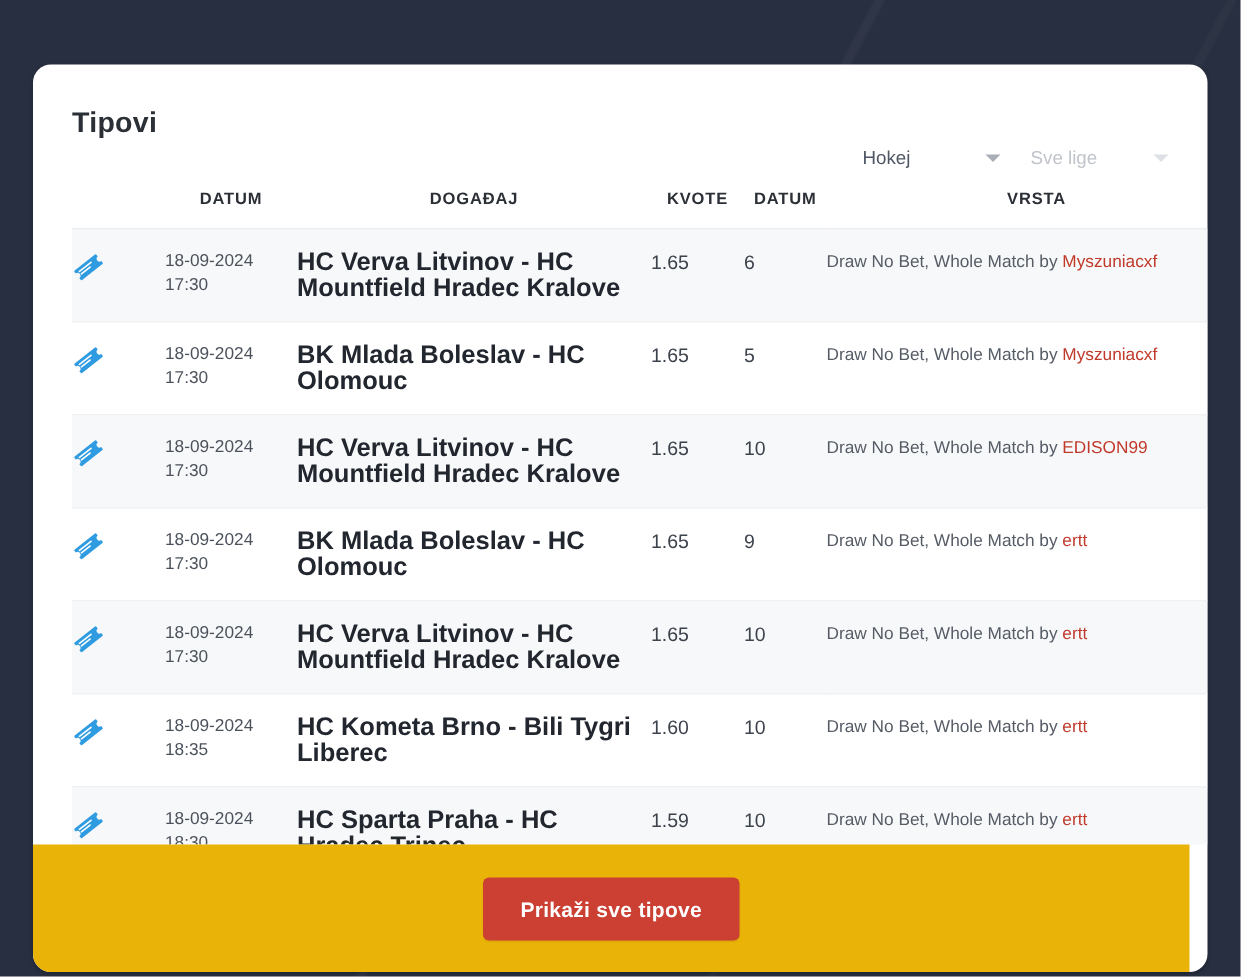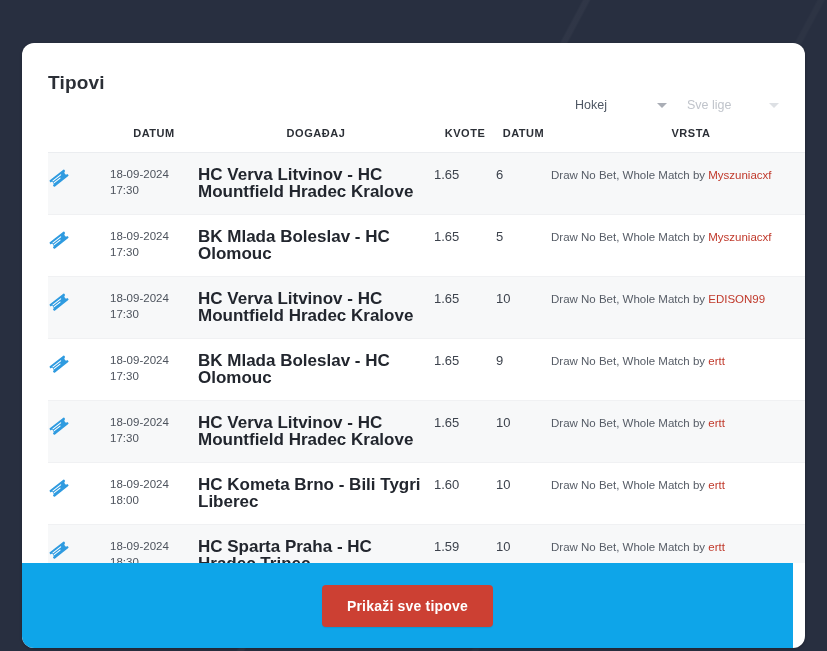--- a/index.html
+++ b/index.html
@@ -154,21 +154,21 @@
 
   
   .card-footer {
     position: absolute;
     left: 0; right: 12px;
     bottom: 0;
     height: 85px;
     display: flex;
     align-items: center;
     justify-content: center;
-    background: #0ea5e9;
+    background: #eab308;
   }
   .btn-show-all {
     background: #cc4033;
     color: #ffffff;
     border: none;
     border-radius: 4px;
     font-family: "Liberation Sans", sans-serif;
     font-size: 14px;
     font-weight: bold;
     padding: 13px 25px;
@@ -296,21 +296,21 @@
             <td class="cell-stake">10</td>
             <td class="cell-type"><span>Draw No Bet, Whole Match by </span><span class="user-link">ertt</span></td>
           </tr>
           <tr class="even">
             <td class="ticket-wrap"><span><svg class="ticket" viewBox="0 0 24 24" aria-hidden="true">
                   <path d="M2.2 8.4h19.6a.8.8 0 0 1 .8.8v1.6a2.2 2.2 0 0 0 0 4.4v1.6a.8.8 0 0 1-.8.8H2.2a.8.8 0 0 1-.8-.8v-1.6a2.2 2.2 0 0 0 0-4.4V9.2a.8.8 0 0 1 .8-.8z" fill="#2f9be0"></path>
                   <path d="M4.6 11.2h11.2M4.6 13.6h8.4" stroke="#ffffff" stroke-width="1.2" stroke-linecap="round"></path>
                 </svg></span></td>
             <td class="cell-date">
               <div>18-09-2024</div>
-              <div>18:00</div>
+              <div>18:35</div>
             </td>
             <td class="cell-event">HC Kometa Brno - Bili Tygri Liberec</td>
             <td class="cell-odds">1.60</td>
             <td class="cell-stake">10</td>
             <td class="cell-type"><span>Draw No Bet, Whole Match by </span><span class="user-link">ertt</span></td>
           </tr>
           <tr class="odd">
             <td class="ticket-wrap"><span><svg class="ticket" viewBox="0 0 24 24" aria-hidden="true">
                   <path d="M2.2 8.4h19.6a.8.8 0 0 1 .8.8v1.6a2.2 2.2 0 0 0 0 4.4v1.6a.8.8 0 0 1-.8.8H2.2a.8.8 0 0 1-.8-.8v-1.6a2.2 2.2 0 0 0 0-4.4V9.2a.8.8 0 0 1 .8-.8z" fill="#2f9be0"></path>
                   <path d="M4.6 11.2h11.2M4.6 13.6h8.4" stroke="#ffffff" stroke-width="1.2" stroke-linecap="round"></path>

